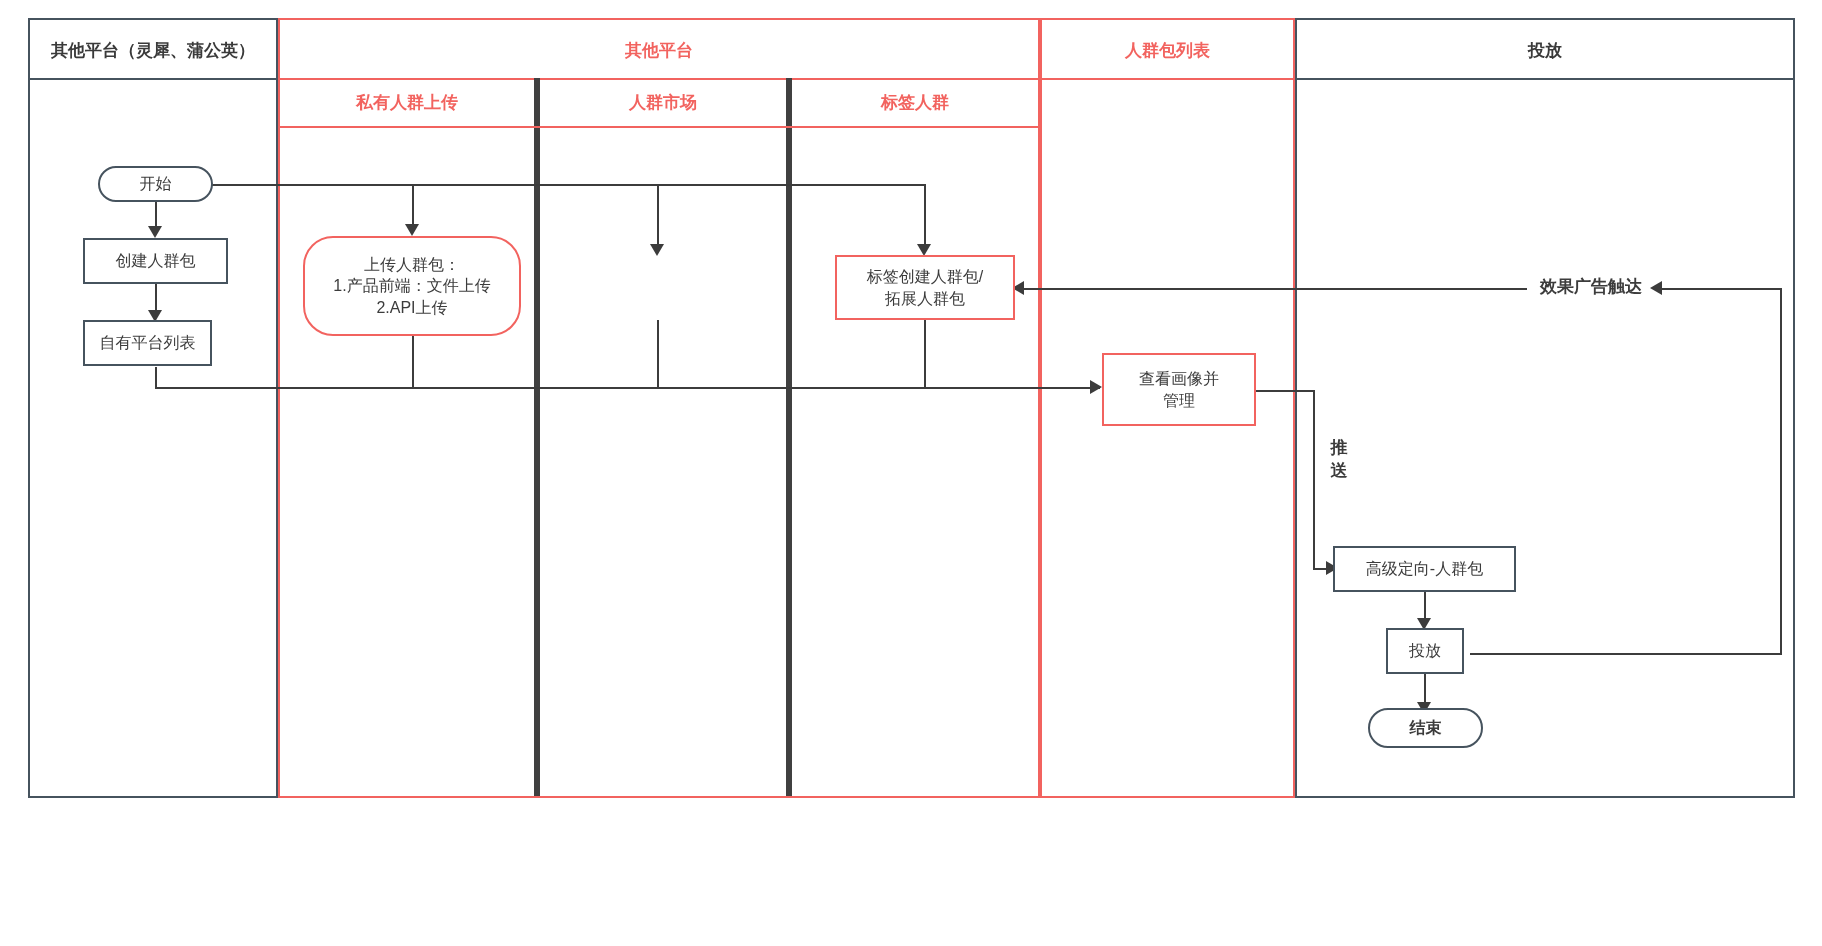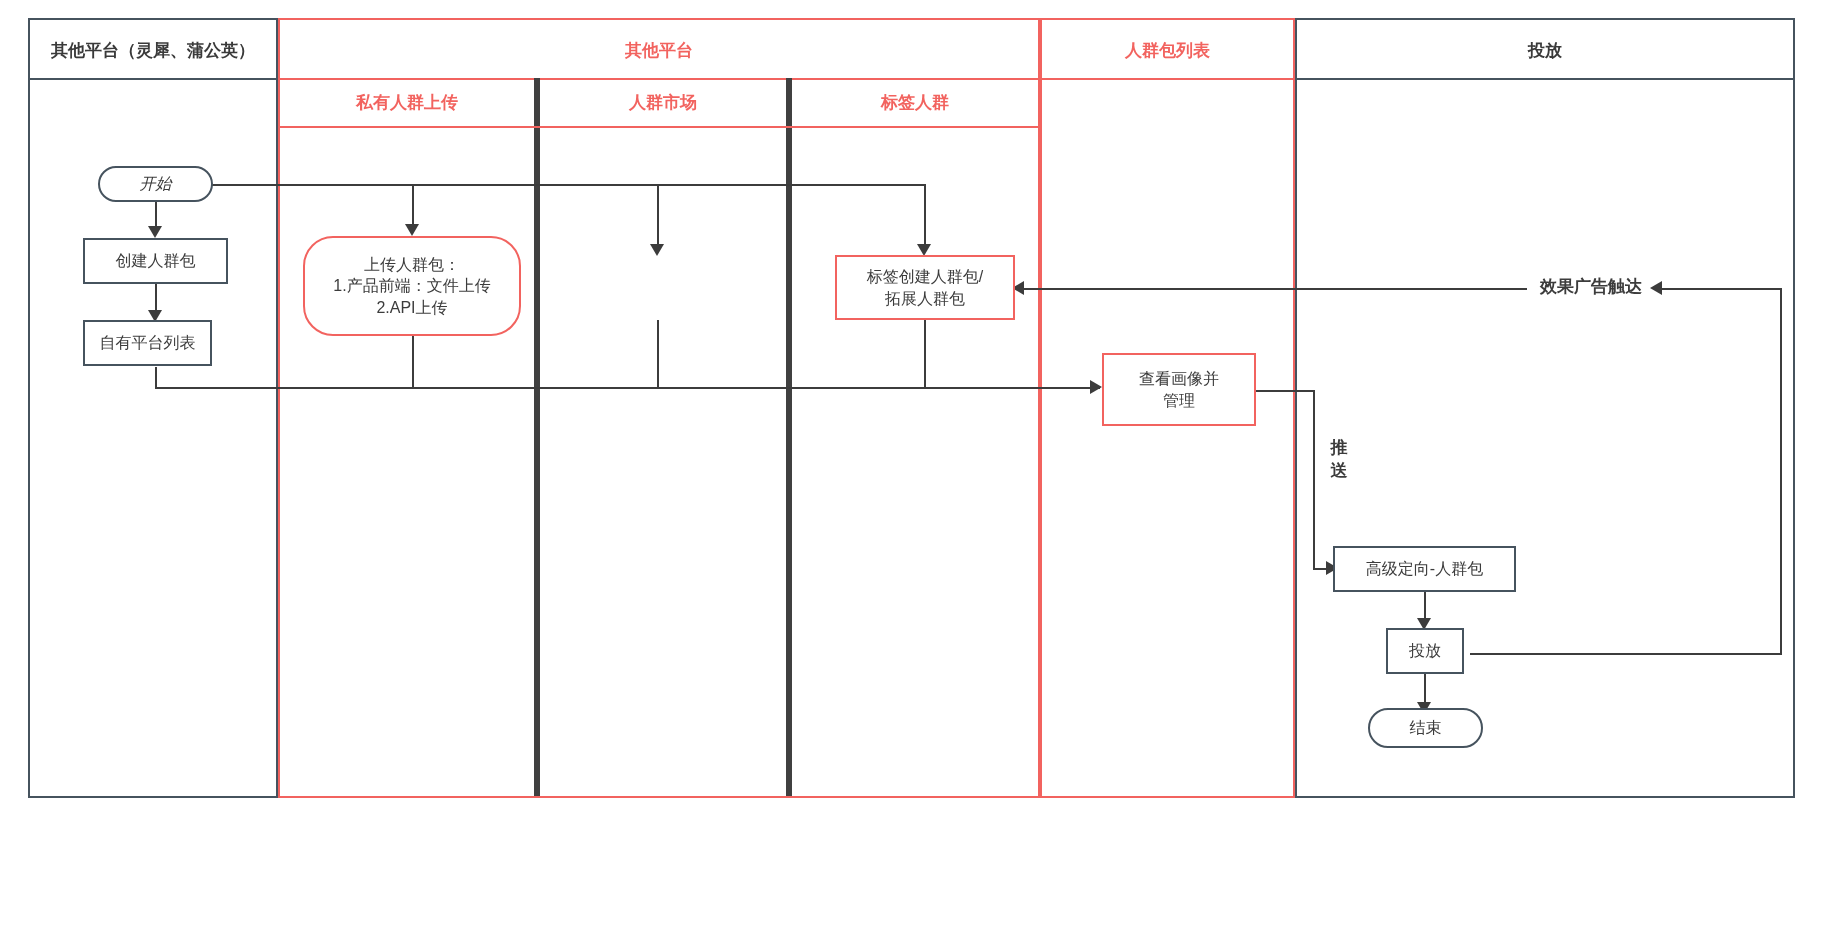--- a/index.html
+++ b/index.html
@@ -119,41 +119,41 @@
   <div class="edge v" style="left:1313px; top:390px; height:178px;"></div>
   <div class="edge h" style="left:1313px; top:568px; width:20px;"></div>
   <div class="ah right" style="left:1326px; top:561px;"></div>
 
   <div class="edge v" style="left:1424px; top:592px; height:32px;"></div>
   <div class="ah down" style="left:1417px; top:618px;"></div>
 
   <div class="edge v" style="left:1424px; top:674px; height:34px;"></div>
   <div class="ah down" style="left:1417px; top:702px;"></div>
 
-  <div class="node round" style="left:98px; top:166px; width:115px; height:36px;font-style:italic;">开始</div>
+  <div class="node round" style="left:98px; top:166px; width:115px; height:36px;">开始</div>
 
   <div class="node" style="left:83px; top:238px; width:145px; height:46px;">创建人群包</div>
 
   <div class="node" style="left:83px; top:320px; width:129px; height:46px;">自有平台列表</div>
 
   <div class="node red" style="left:303px; top:236px; width:218px; height:100px; white-space:pre-line;border-radius:30px;">上传人群包：
 1.产品前端：文件上传
 2.API上传</div>
 
 
   <div class="node red" style="left:835px; top:255px; width:180px; height:65px; white-space:pre-line;">标签创建人群包/
 拓展人群包</div>
 
   <div class="node red" style="left:1102px; top:353px; width:154px; height:73px; white-space:pre-line;">查看画像并
 管理</div>
 
   <div class="node" style="left:1333px; top:546px; width:183px; height:46px;">高级定向-人群包</div>
 
   <div class="node" style="left:1386px; top:628px; width:78px; height:46px;">投放</div>
 
-  <div class="node round" style="left:1368px; top:708px; width:115px; height:40px;">结束</div>
+  <div class="node round" style="left:1368px; top:708px; width:115px; height:40px;font-weight:bold;">结束</div>
 
   <div class="lbl bold" style="left:1540px; top:276px;">效果广告触达</div>
 
   <div class="lbl bold" style="left:1328px; top:437px; width:22px; text-align:center; line-height:1.35;">推
 送</div>
 
 </div>
 
 </body></html>

